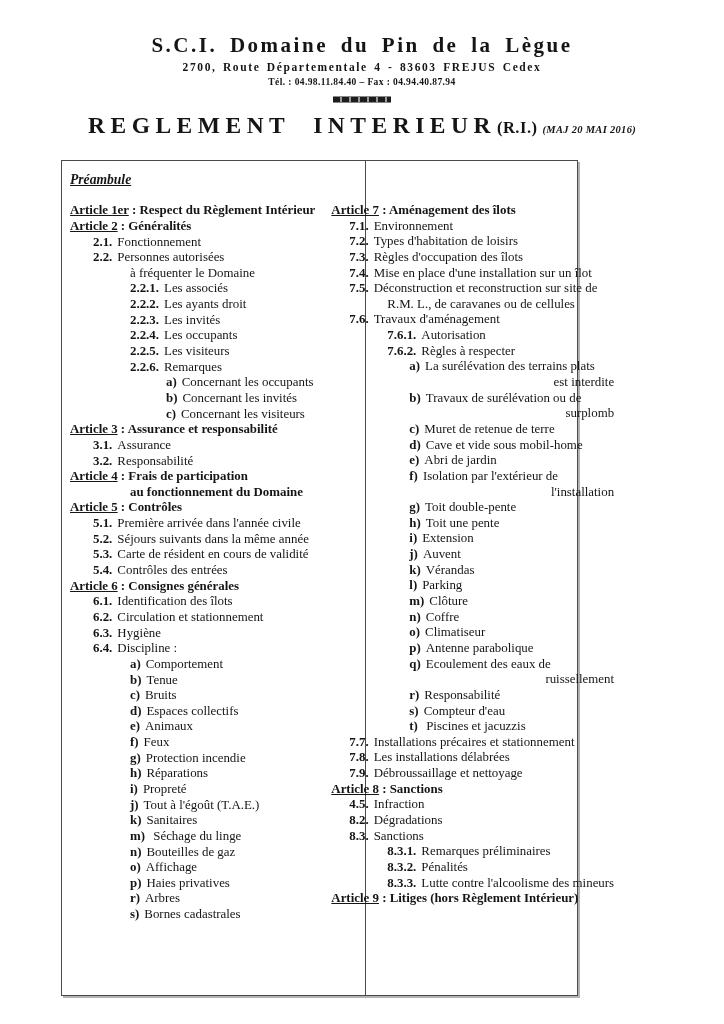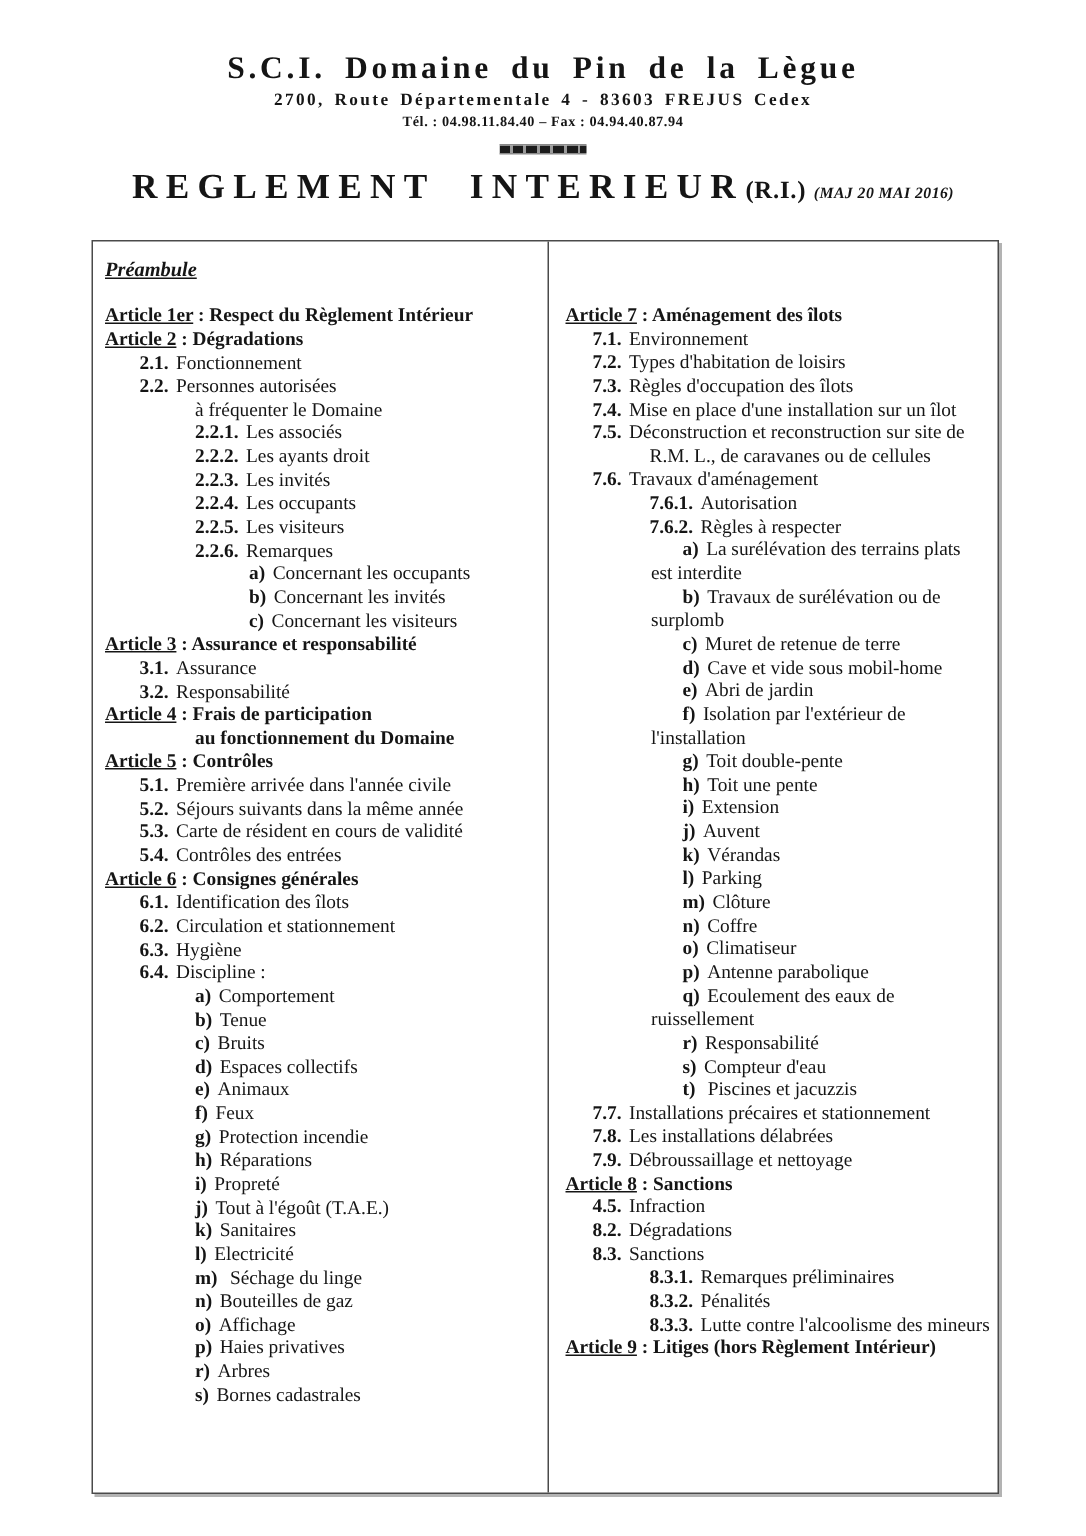--- a/index.html
+++ b/index.html
@@ -28,21 +28,21 @@
     border-top:1px solid #8a8a8a;border-bottom:1px solid #8a8a8a;
   }
   .doc-title-row{margin-top:9px;white-space:nowrap;}
   .doc-title-main{
     font-size:23.5px;font-weight:bold;letter-spacing:5.5px;word-spacing:12px;
   }
   .doc-title-abbr{font-size:16.5px;font-weight:bold;letter-spacing:.5px;margin-left:1px;}
   .doc-title-note{font-size:10.5px;font-weight:bold;font-style:italic;margin-left:5px;letter-spacing:.3px;margin-top:44px;}
   
   .toc-box{
-    position:absolute;left:61px;top:160px;width:605px;height:836px;
+    position:absolute;left:61px;top:160px;width:517px;height:836px;
     border:1px solid #4a4a4a;background:#fff;
     box-shadow:2px 2px 0 #b3b3b3;
     display:flex;box-sizing:border-box;
   }
   .toc-col{box-sizing:border-box;position:relative;}
   .toc-col-left{width:303px;padding:11px 4px 0 8px;}
   .toc-col-right{flex:1;padding:42px 2px 0 12px;}
   .col-divider{
     position:absolute;left:303px;top:0;bottom:0;width:1px;background:#4a4a4a;
   }
@@ -50,41 +50,41 @@
   .line{font-size:12.9px;line-height:15.65px;height:15.65px;white-space:nowrap;}
   .line .num{font-weight:bold;margin-right:5px;}
   .line .art-ref{font-weight:bold;text-decoration:underline;}
   .line .art-rest{font-weight:bold;}
   .line.preamble .ref{
     font-weight:bold;font-style:italic;text-decoration:underline;font-size:13.6px;
   }
   
   .l1{margin-left:23px;} .l2{margin-left:60px;} .l3{margin-left:96px;}
   
-  .r1{margin-left:18px;} .r2{margin-left:56px;} .r3{margin-left:78px;} .r4{margin-left:57px;}
+  .r1{margin-left:18px;} .r2{margin-left:56px;} .r3{margin-left:78px;} .r4{margin-left:96px;text-align:right;}
 </style>
 </head>
 <body>
 
 <div class="doc-header">
   <div class="company-name">S.C.I. Domaine du Pin de la Lègue</div>
   <div class="company-address">2700, Route Départementale 4 - 83603 FREJUS Cedex</div>
   <div class="company-phone">Tél. : 04.98.11.84.40 – Fax : 04.94.40.87.94</div>
   <div class="sep-dashes"></div>
   <div class="doc-title-row">
     <span class="doc-title-main">REGLEMENT INTERIEUR</span><span class="doc-title-abbr">(R.I.)</span><span class="doc-title-note">(MAJ 20 MAI 2016)</span>
   </div>
 </div>
 
 <div class="toc-box">
   <div class="toc-col toc-col-left" id="toc-left">
       <div class="line preamble"><span class="ref">Préambule</span></div>
       <div class="line blank"></div>
       <div class="line article"><span class="art-ref">Article 1er</span><span class="art-rest"> : Respect du Règlement Intérieur</span></div>
-      <div class="line article"><span class="art-ref">Article 2</span><span class="art-rest"> : Dégradations</span></div>
+      <div class="line article"><span class="art-ref">Article 2</span><span class="art-rest"> : Généralités</span></div>
       <div class="line item l1"><span class="num">2.1.</span><span class="txt">Fonctionnement</span></div>
       <div class="line item l1"><span class="num">2.2.</span><span class="txt">Personnes autorisées</span></div>
       <div class="line cont l2"><span class="txt">à fréquenter le Domaine</span></div>
       <div class="line item l2"><span class="num">2.2.1.</span><span class="txt">Les associés</span></div>
       <div class="line item l2"><span class="num">2.2.2.</span><span class="txt">Les ayants droit</span></div>
       <div class="line item l2"><span class="num">2.2.3.</span><span class="txt">Les invités</span></div>
       <div class="line item l2"><span class="num">2.2.4.</span><span class="txt">Les occupants</span></div>
       <div class="line item l2"><span class="num">2.2.5.</span><span class="txt">Les visiteurs</span></div>
       <div class="line item l2"><span class="num">2.2.6.</span><span class="txt">Remarques</span></div>
       <div class="line item l3"><span class="num">a)</span><span class="txt">Concernant les occupants</span></div>
@@ -109,21 +109,20 @@
       <div class="line item l2"><span class="num">b)</span><span class="txt">Tenue</span></div>
       <div class="line item l2"><span class="num">c)</span><span class="txt">Bruits</span></div>
       <div class="line item l2"><span class="num">d)</span><span class="txt">Espaces collectifs</span></div>
       <div class="line item l2"><span class="num">e)</span><span class="txt">Animaux</span></div>
       <div class="line item l2"><span class="num">f)</span><span class="txt">Feux</span></div>
       <div class="line item l2"><span class="num">g)</span><span class="txt">Protection incendie</span></div>
       <div class="line item l2"><span class="num">h)</span><span class="txt">Réparations</span></div>
       <div class="line item l2"><span class="num">i)</span><span class="txt">Propreté</span></div>
       <div class="line item l2"><span class="num">j)</span><span class="txt">Tout à l'égoût (T.A.E.)</span></div>
       <div class="line item l2"><span class="num">k)</span><span class="txt">Sanitaires</span></div>
-      <div class="line item l2"><span class="num">l)</span><span class="txt">Electricité</span></div>
       <div class="line item l2"><span class="num">m)</span><span class="txt">&nbsp;Séchage du linge</span></div>
       <div class="line item l2"><span class="num">n)</span><span class="txt">Bouteilles de gaz</span></div>
       <div class="line item l2"><span class="num">o)</span><span class="txt">Affichage</span></div>
       <div class="line item l2"><span class="num">p)</span><span class="txt">Haies privatives</span></div>
       <div class="line item l2"><span class="num">r)</span><span class="txt">Arbres</span></div>
       <div class="line item l2"><span class="num">s)</span><span class="txt">Bornes cadastrales</span></div>
     </div>
   <div class="col-divider"></div>
   <div class="toc-col toc-col-right" id="toc-right">
       <div class="line article"><span class="art-ref">Article 7</span><span class="art-rest"> : Aménagement des îlots</span></div>

